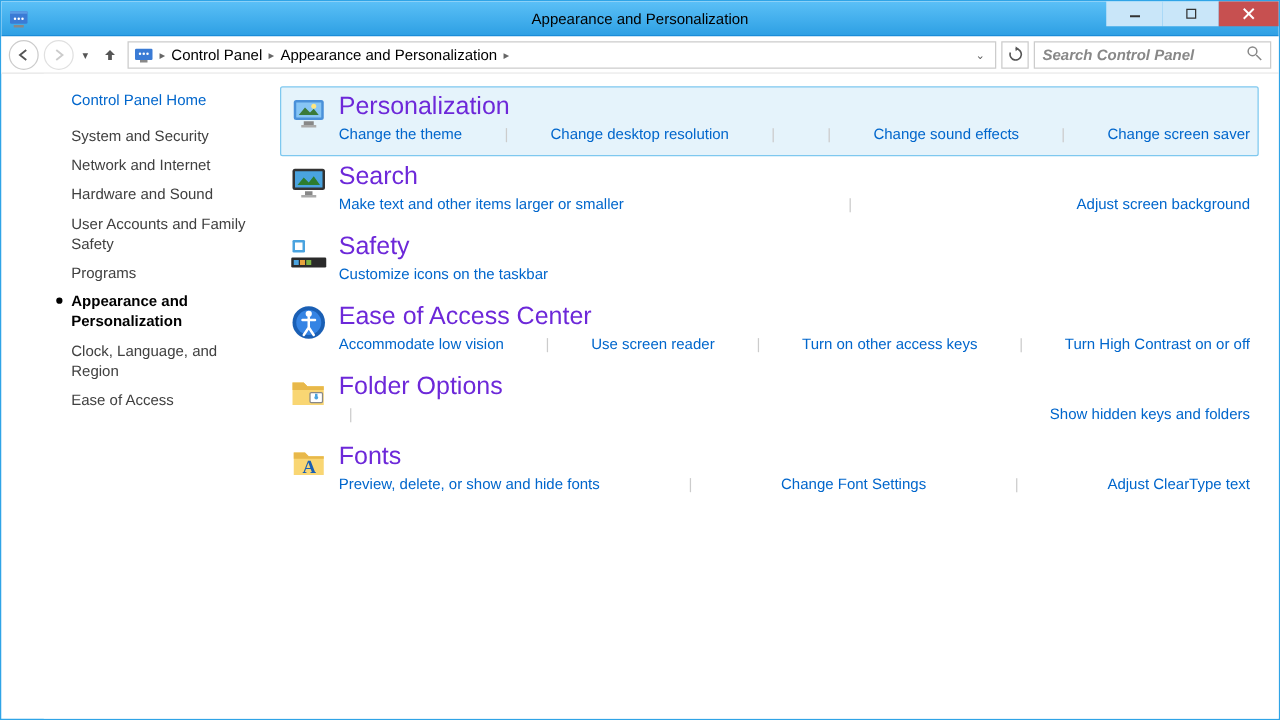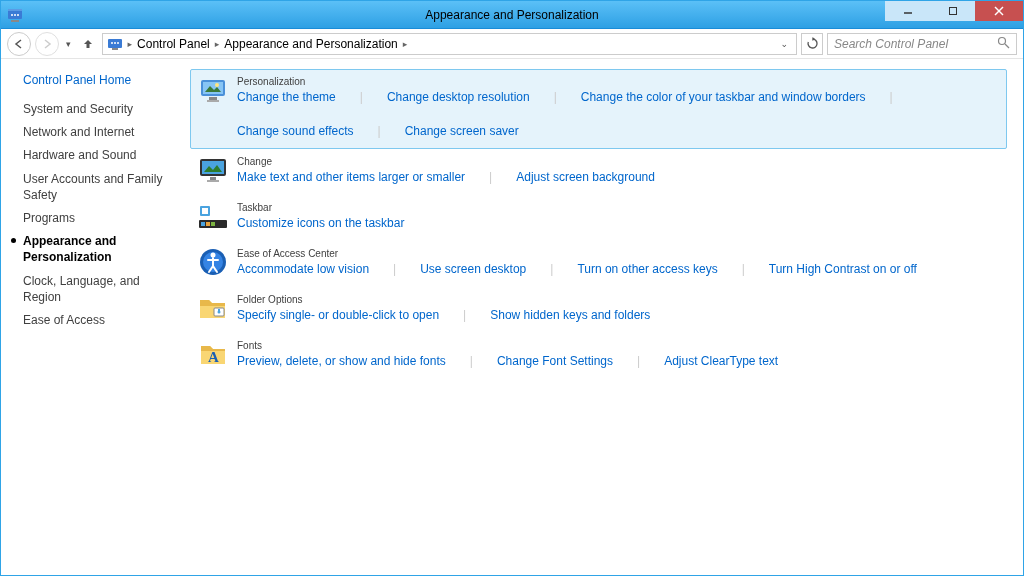--- a/index.html
+++ b/index.html
@@ -97,28 +97,29 @@
   .search-box {
     width: 190px; height: 22px;
     border: 1px solid #ccc;
     display: flex; align-items:center;
     padding: 0 6px;
     color:#888;
     font-style: italic;
     font-size:12px;
     background:#fff;
   }
-  .search-box .ph { flex:1; font-style:italic;}
+  .search-box .ph { flex:1; font-style:italic;font-weight:bold;}
   .search-box .mag { font-style:normal; color:#888; font-size:12px;}
 
   
   .content {
     display: flex;
     height: calc(100% - 58px);
     background:#fff;
+    margin-left:34px;
   }
   .sidebar {
     width: 185px;
     padding: 14px 8px 8px 22px;
   }
   .sidebar .home {
     color: #0066cc;
     font-size: 12px;
     margin-bottom: 14px;
     cursor:pointer;
@@ -159,32 +160,33 @@
     border: 1px solid #7ec8ef;
   }
   .cat-icon {
     width: 32px; height: 32px;
     margin-right: 8px;
     flex-shrink:0;
     display:flex; align-items:center; justify-content:center;
   }
   .cat-body { flex:1; }
   .cat-title {
-    color: #404040;
-    font-size: 10px;
+    color: #6d28d9;
+    font-size: 20px;
     cursor:pointer;
     margin-bottom:1px;
     display:inline-block;
   }
   .cat-links {
     display:flex;
     flex-wrap:wrap;
     align-items:center;
-    gap: 16px;
+    gap: 0;
     line-height:1.5;
+    justify-content:space-between;
   }
   .cat-link {
     color: #0066cc;
     font-size: 12px;
     cursor:pointer;
     white-space:nowrap;
   }
   .link-sep {
     color:#ccc;
     padding: 0 8px;
@@ -302,101 +304,99 @@
             <rect x="10" y="26" width="12" height="2" fill="#aaa"></rect>
           </svg>
         </div>
         <div class="cat-body">
           <div><span class="cat-title">Personalization</span></div>
           <div class="cat-links">
             <span class="cat-link">Change the theme</span>
             <span class="link-sep">|</span>
             <span class="cat-link">Change desktop resolution</span>
             <span class="link-sep">|</span>
-            <span class="cat-link">Change the color of your taskbar and window borders</span>
             <span class="link-sep">|</span>
             <span class="cat-link">Change sound effects</span>
             <span class="link-sep">|</span>
             <span class="cat-link">Change screen saver</span>
           </div>
         </div>
       </div>
       <div class="category">
         <div class="cat-icon">
           <svg width="32" height="32" viewBox="0 0 32 32">
             <rect x="3" y="5" width="26" height="17" rx="2" fill="#333"></rect>
             <rect x="5" y="7" width="22" height="13" fill="#4aa3df"></rect>
             <path d="M7 18 L12 12 L16 16 L20 11 L25 18 Z" fill="#2d7d2d"></path>
             <rect x="13" y="23" width="6" height="3" fill="#888"></rect>
             <rect x="10" y="26" width="12" height="2" fill="#aaa"></rect>
           </svg>
         </div>
         <div class="cat-body">
-          <div><span class="cat-title">Change</span></div>
+          <div><span class="cat-title">Search</span></div>
           <div class="cat-links">
             <span class="cat-link">Make text and other items larger or smaller</span>
             <span class="link-sep">|</span>
             <span class="cat-link">Adjust screen background</span>
           </div>
         </div>
       </div>
       <div class="category">
         <div class="cat-icon">
           <svg width="32" height="32" viewBox="0 0 32 32">
             <rect x="2" y="20" width="28" height="8" rx="1" fill="#2a2a2a"></rect>
             <rect x="4" y="22" width="4" height="4" fill="#4aa3df"></rect>
             <rect x="9" y="22" width="4" height="4" fill="#e8a33d"></rect>
             <rect x="14" y="22" width="4" height="4" fill="#7cb342"></rect>
             <rect x="3" y="6" width="10" height="10" rx="1" fill="#4aa3df"></rect>
             <rect x="5" y="8" width="6" height="6" fill="#fff"></rect>
           </svg>
         </div>
         <div class="cat-body">
-          <div><span class="cat-title">Taskbar</span></div>
+          <div><span class="cat-title">Safety</span></div>
           <div class="cat-links">
             <span class="cat-link">Customize icons on the taskbar</span>
           </div>
         </div>
       </div>
       <div class="category">
         <div class="cat-icon">
           <svg width="32" height="32" viewBox="0 0 32 32">
             <circle cx="16" cy="16" r="13" fill="#1a5fb4"></circle>
             <circle cx="16" cy="16" r="10" fill="#3584e4"></circle>
             <circle cx="16" cy="9" r="2.5" fill="#fff"></circle>
             <path d="M16 12 L16 20 M11 14 L21 14 M16 20 L12 26 M16 20 L20 26" stroke="#fff" stroke-width="2" stroke-linecap="round"></path>
           </svg>
         </div>
         <div class="cat-body">
           <div><span class="cat-title">Ease of Access Center</span></div>
           <div class="cat-links">
             <span class="cat-link">Accommodate low vision</span>
             <span class="link-sep">|</span>
-            <span class="cat-link">Use screen desktop</span>
+            <span class="cat-link">Use screen reader</span>
             <span class="link-sep">|</span>
             <span class="cat-link">Turn on other access keys</span>
             <span class="link-sep">|</span>
             <span class="cat-link">Turn High Contrast on or off</span>
           </div>
         </div>
       </div>
       <div class="category">
         <div class="cat-icon">
           <svg width="32" height="32" viewBox="0 0 32 32">
             <path d="M3 8 L12 8 L15 11 L28 11 L28 26 L3 26 Z" fill="#f9d673"></path>
             <path d="M3 8 L12 8 L15 11 L28 11 L28 14 L3 14 Z" fill="#e8b84a"></path>
             <rect x="17" y="16" width="10" height="8" rx="1" fill="#fff" stroke="#888"></rect>
             <circle cx="22" cy="20" r="1.5" fill="#4aa3df"></circle>
             <rect x="21" y="17" width="2" height="2" fill="#4aa3df"></rect>
           </svg>
         </div>
         <div class="cat-body">
           <div><span class="cat-title">Folder Options</span></div>
           <div class="cat-links">
-            <span class="cat-link">Specify single- or double-click to open</span>
             <span class="link-sep">|</span>
             <span class="cat-link">Show hidden keys and folders</span>
           </div>
         </div>
       </div>
       <div class="category">
         <div class="cat-icon">
           <svg width="32" height="32" viewBox="0 0 32 32">
             <path d="M4 8 L13 8 L16 11 L28 11 L28 26 L4 26 Z" fill="#f9d673"></path>
             <path d="M4 8 L13 8 L16 11 L28 11 L28 13 L4 13 Z" fill="#e8b84a"></path>

